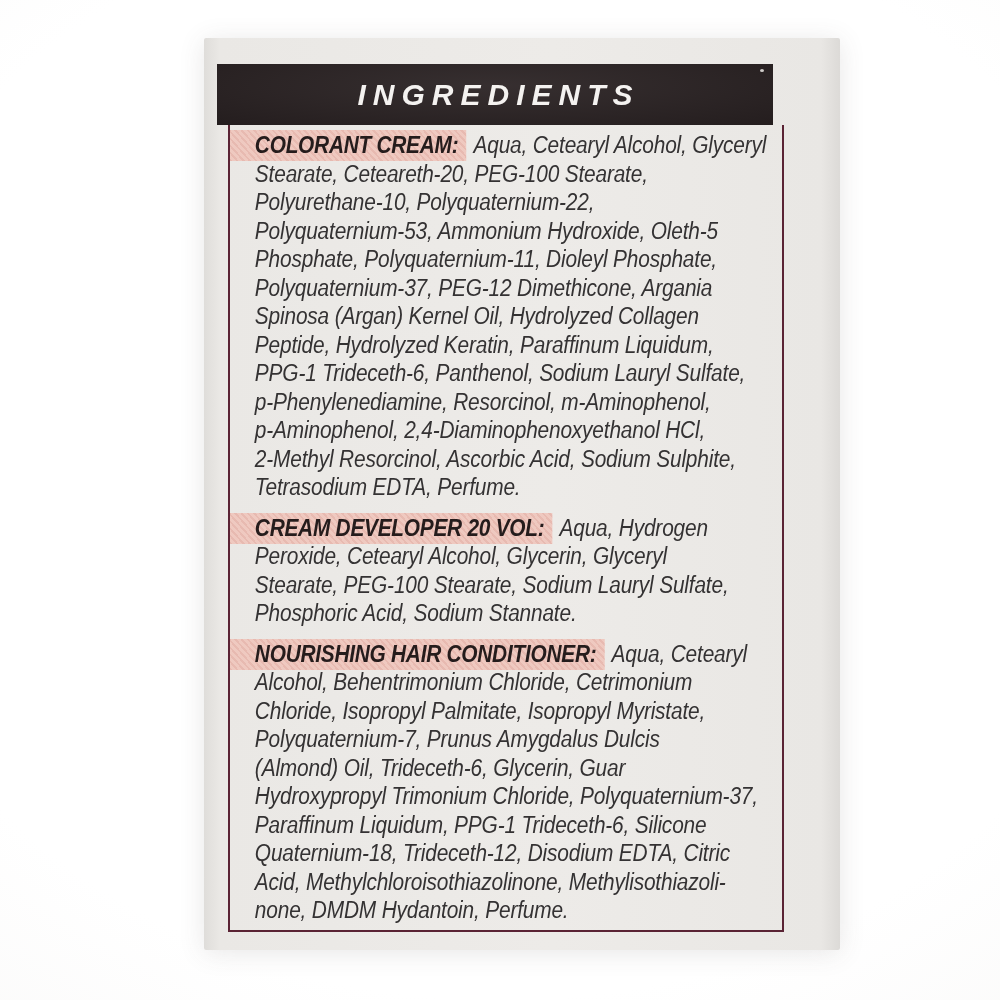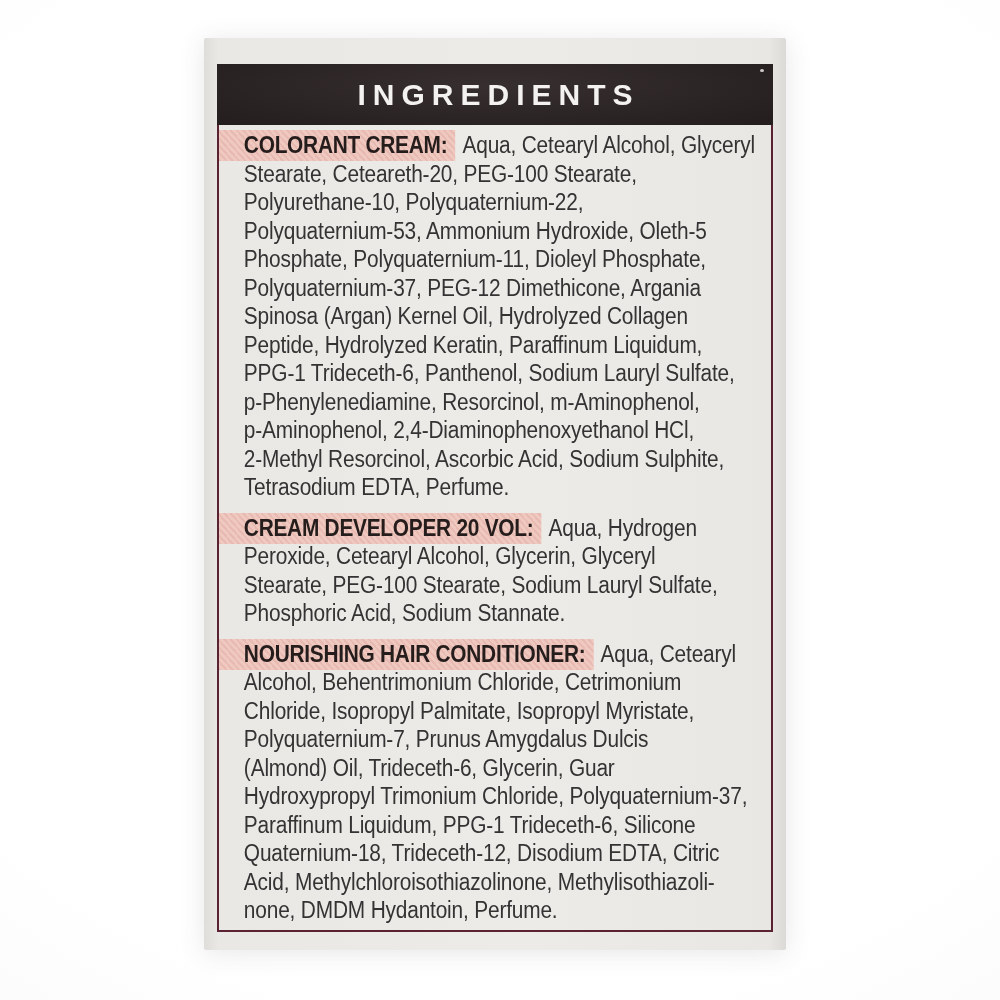--- a/index.html
+++ b/index.html
@@ -20,24 +20,25 @@
     overflow: hidden;
   }
   .photo {
     position: relative;
     width: 1000px; height: 1000px;
     background: radial-gradient(120% 100% at 50% 45%, #ffffff 55%, #f5f4f3 100%);
   }
   .card {
     position: absolute;
     left: 204px; top: 38px;
-    width: 582px; height: 912px;
+    width: 636px; height: 912px;
     background: linear-gradient(90deg, #dfddda 0%, var(--card-bg) 2.5%, #edebe8 55%, #e9e7e4 97%, #dcdad7 100%);
     box-shadow: 0 3px 26px rgba(80, 70, 70, 0.13);
     border-radius: 2px;
+    font-style: italic;
   }
   .header-bar {
     position: absolute;
     left: 13px; top: 26px;
     width: 556px; height: 61px;
     background-color: var(--header-bg);
     background-image: radial-gradient(ellipse at 50% 35%, rgba(255,255,255,0.06), rgba(0,0,0,0.14));
     display: flex; align-items: center; justify-content: center;
   }
   .header-title {
@@ -50,21 +51,21 @@
   }
   .speck {
     position: absolute;
     left: 543px; top: 5px;
     width: 4px; height: 3px;
     background: #cfccc9;
     border-radius: 50%;
   }
   .body-box {
     position: absolute;
-    left: 13px; top: 87px;
+    left: 24px; top: 87px;
     width: 556px;
     border: 2px solid var(--border-maroon);
     border-top: none;
     padding: 6px 9px 5px 0;
     overflow: hidden;
   }
   .text-col {
     width: 622px;
     transform: scaleX(0.888);
     transform-origin: 0 0;

